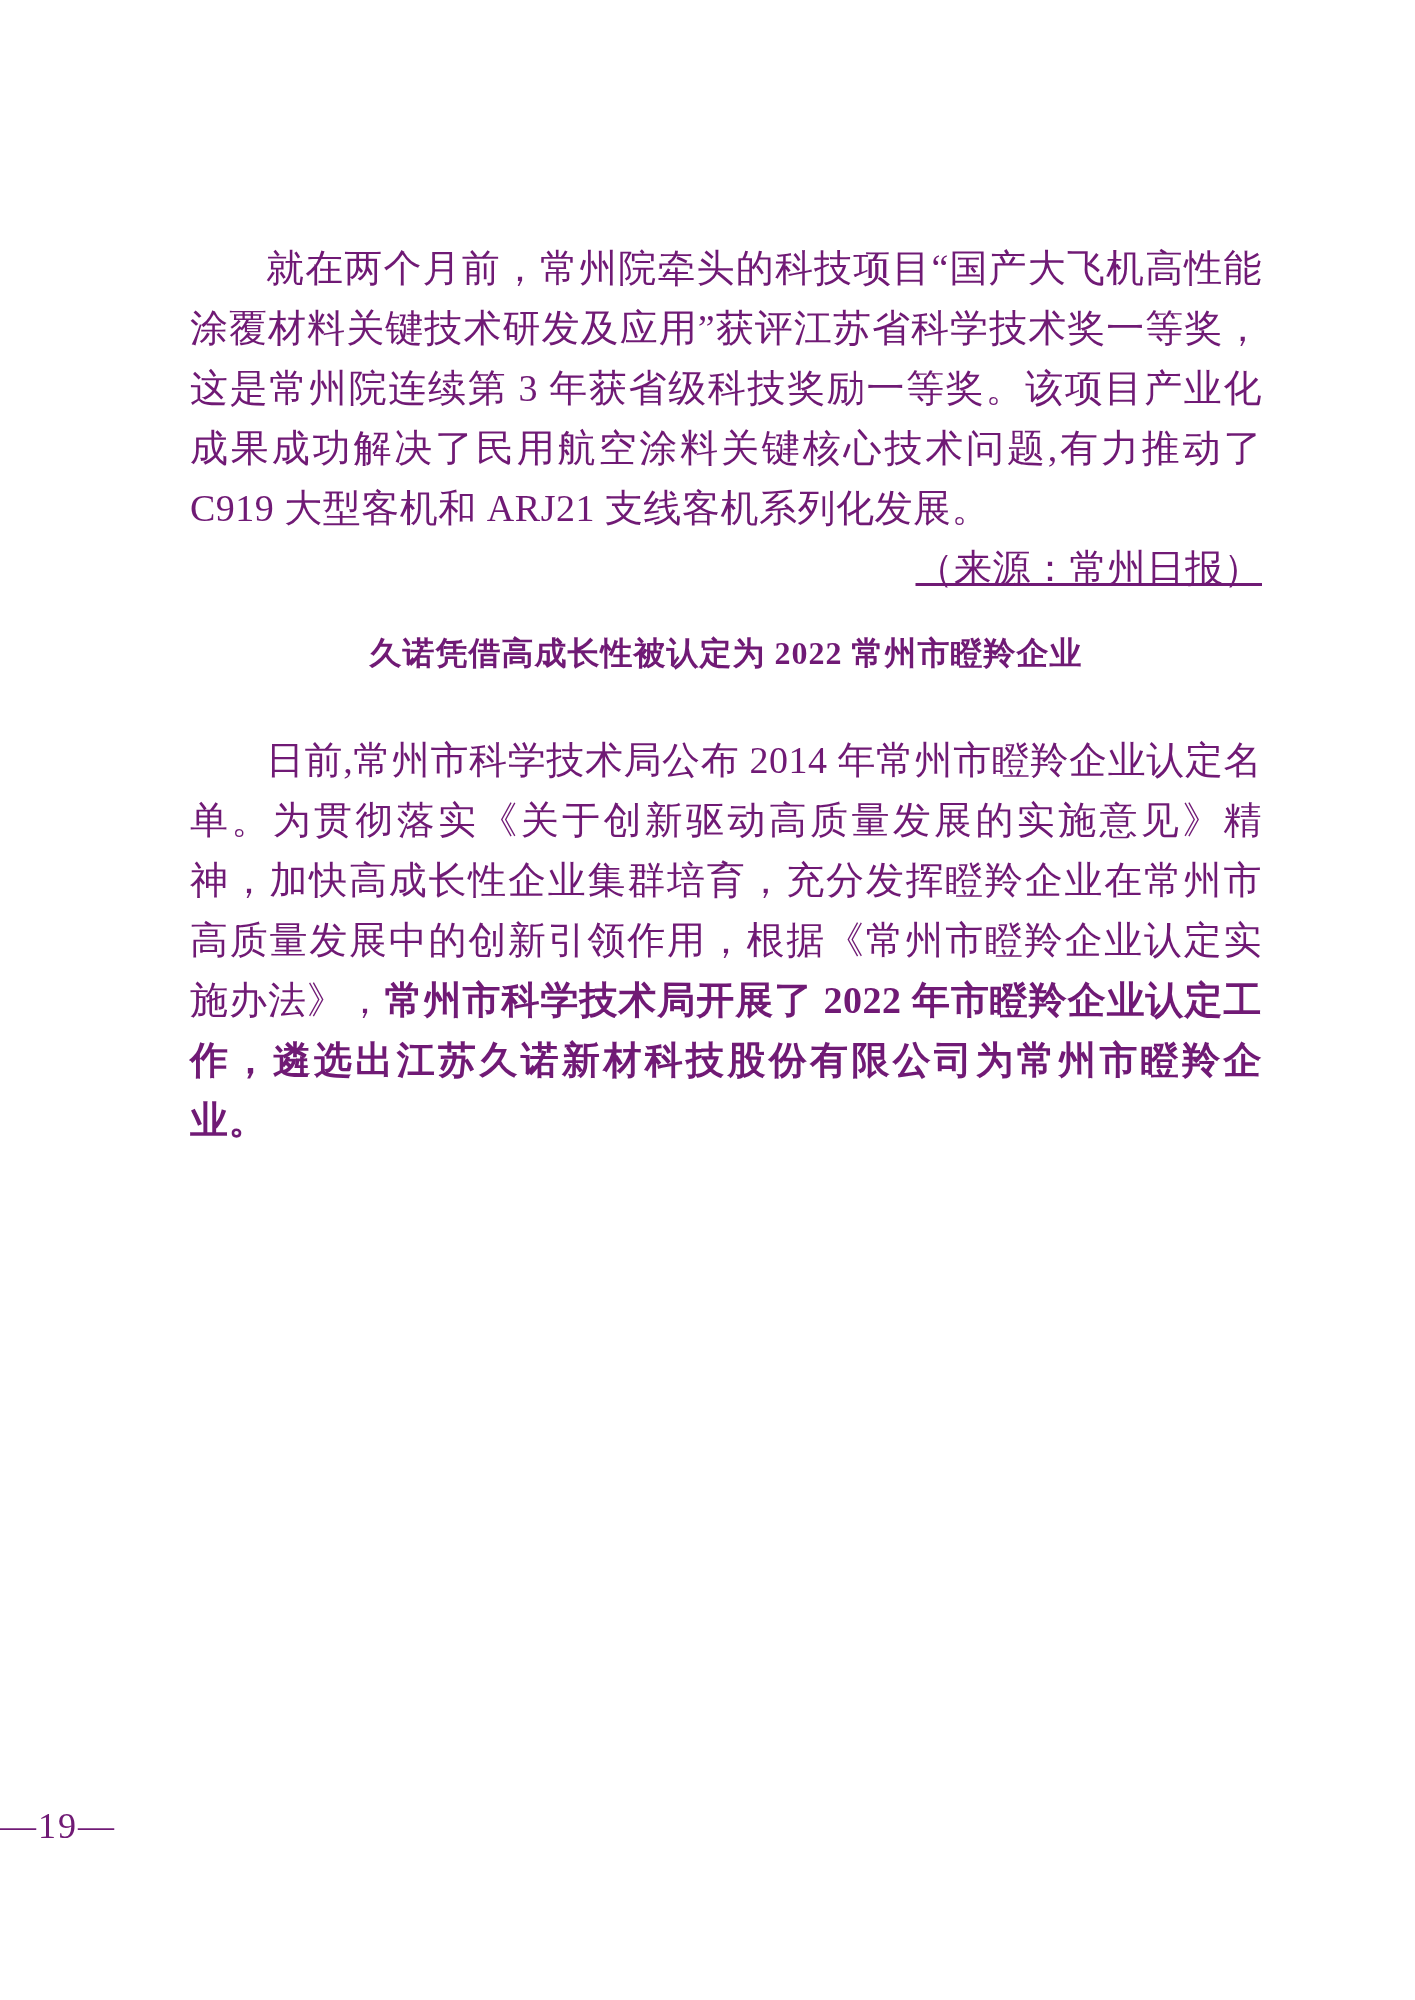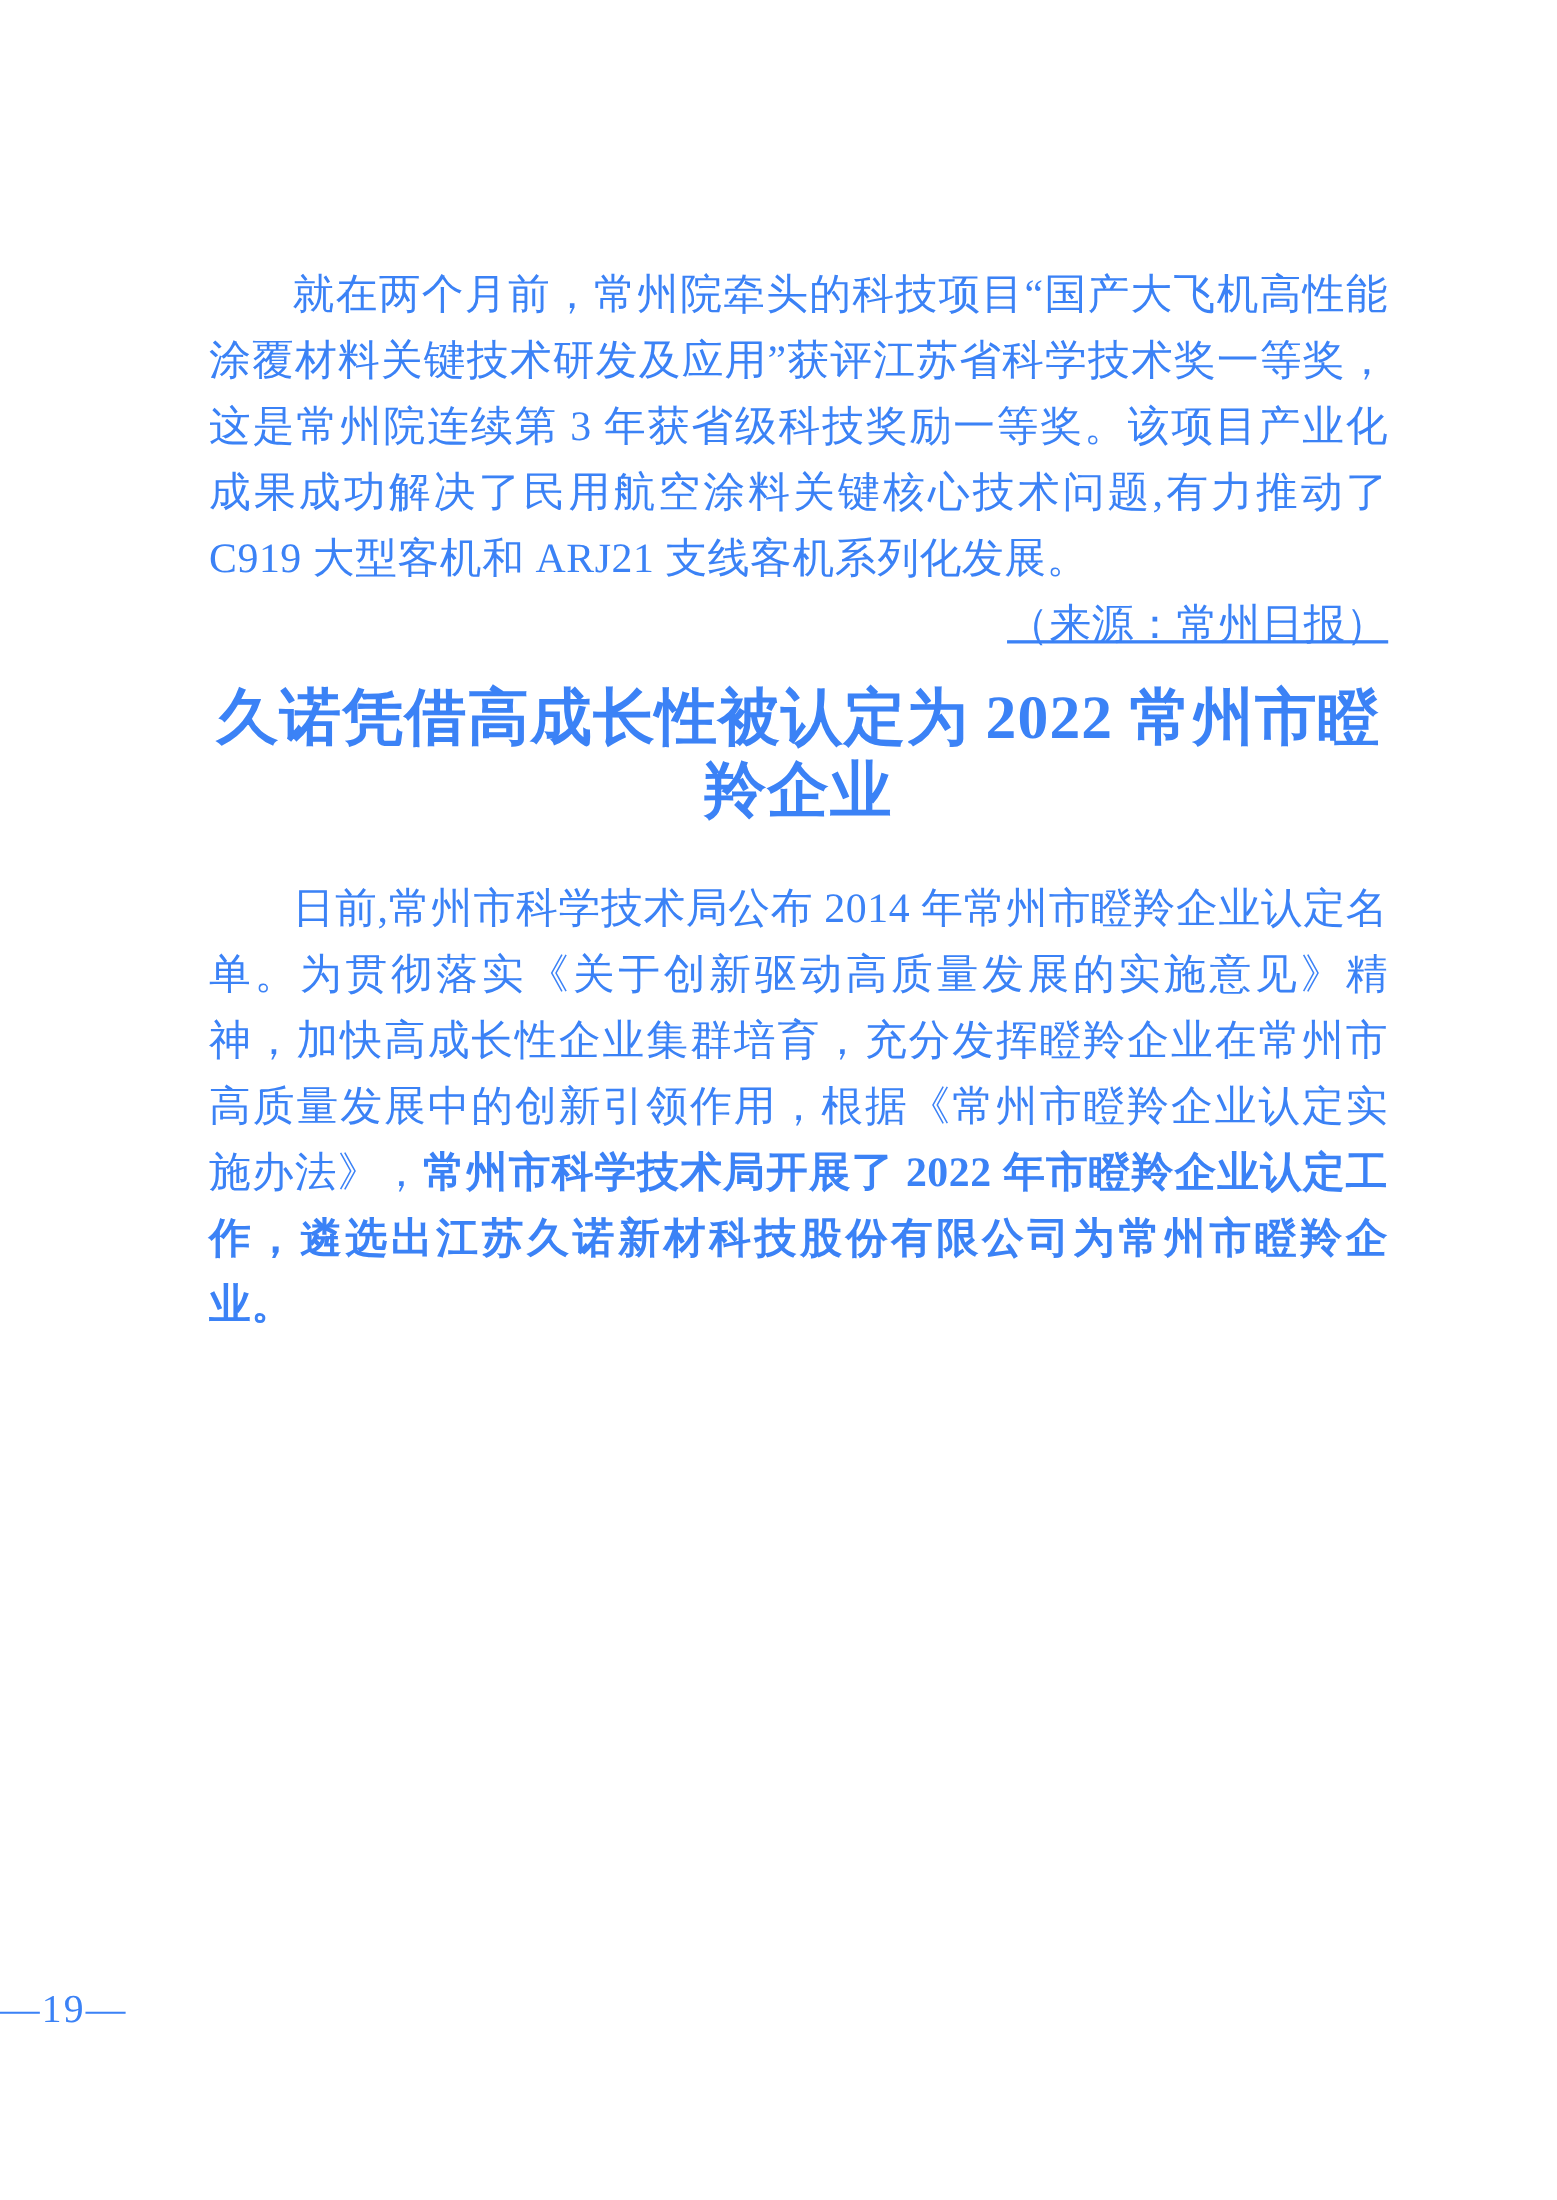--- a/index.html
+++ b/index.html
@@ -5,21 +5,21 @@
   html, body {
     margin: 0;
     padding: 0;
     background: #ffffff;
   }
   .page {
     position: relative;
     width: 1415px;
     height: 2000px;
     background: #ffffff;
-    color: #3b82f6;
+    color: #701a75;
     font-family: "Liberation Serif", "DejaVu Serif", serif;
     overflow: hidden;
   }
   .content {
     position: absolute;
     left: 190px;
     top: 238px;
     width: 1072px;
   }
   .content p {
@@ -30,21 +30,21 @@
     text-indent: 2em;
     letter-spacing: 0.5px;
   }
   .content p.source {
     text-indent: 0;
     text-align: right;
     text-decoration: underline;
   }
   .heading {
     margin: 22px 0 44px 0;
-    font-size: 56px;
+    font-size: 32px;
     line-height: 66px;
     font-weight: 700;
     text-align: center;
     letter-spacing: 1px;
   }
   .bold-run {
     font-weight: 700;
   }
   .page-number {
     position: absolute;

